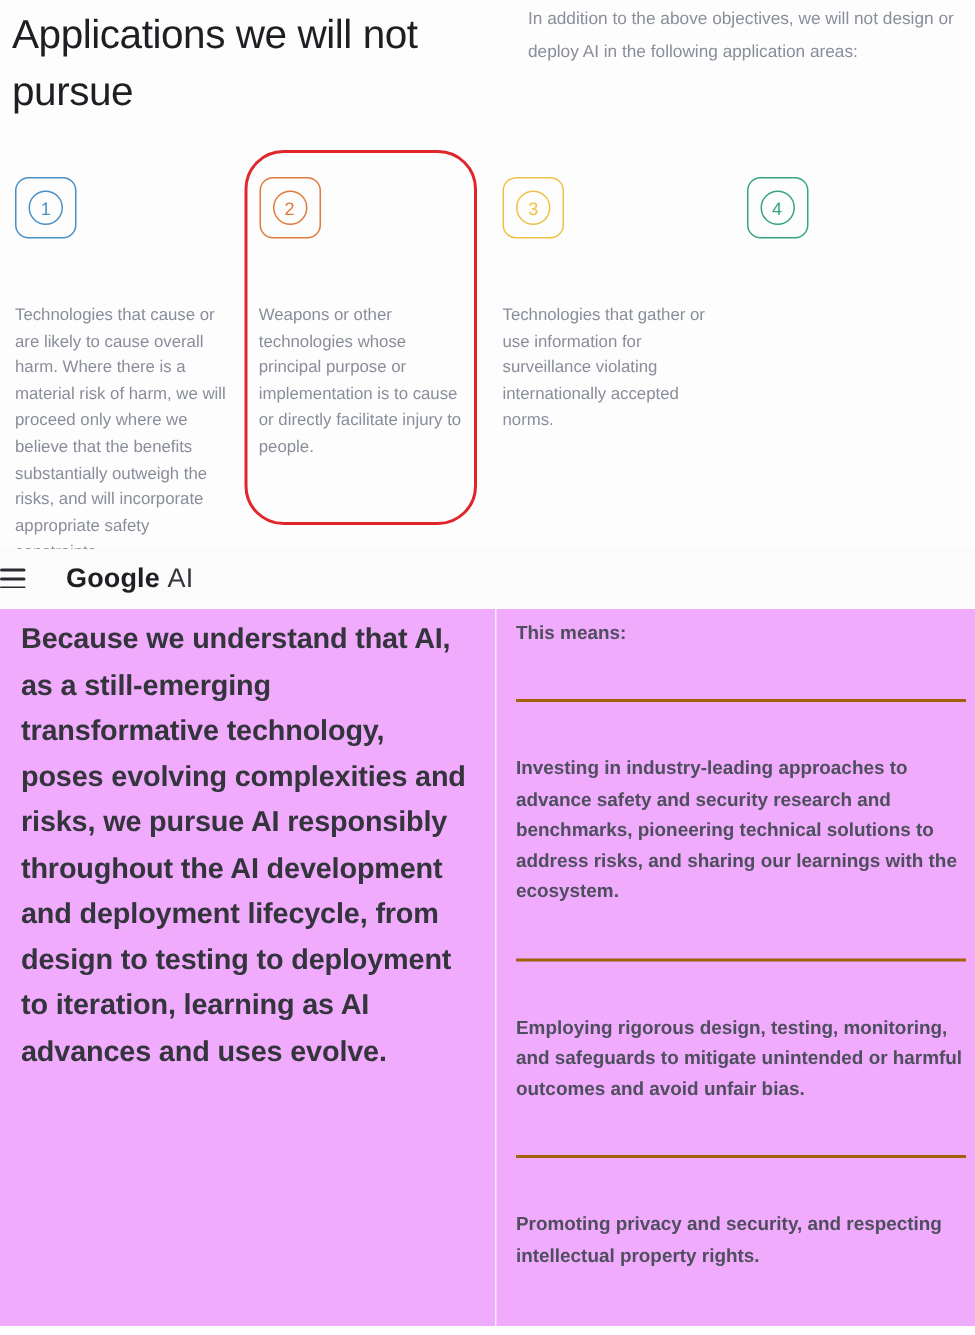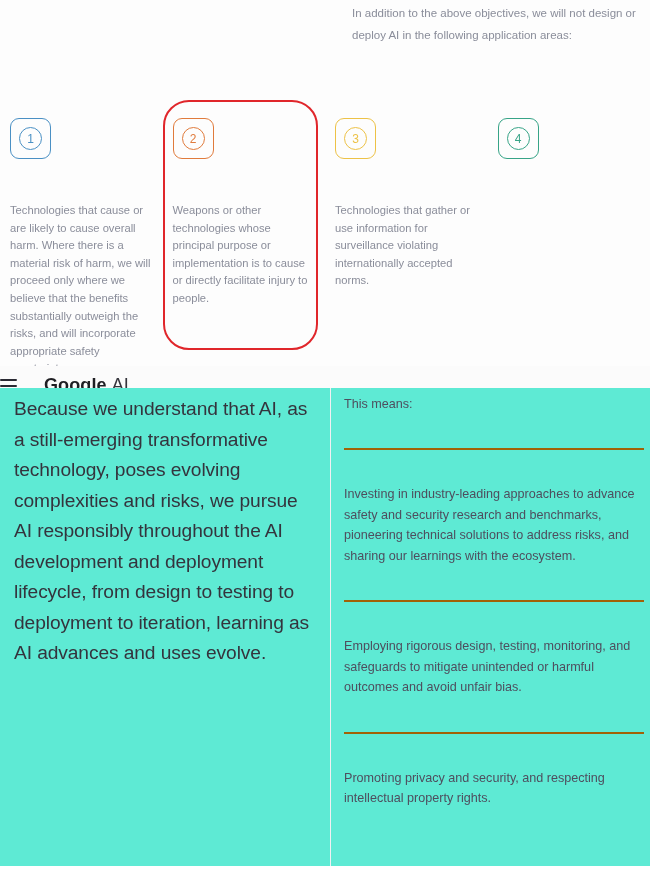--- a/index.html
+++ b/index.html
@@ -136,25 +136,26 @@
     color: #1f1f23;
     letter-spacing: 0.1px;
   }
   #brand .g-bold { font-weight: 700; }
   #brand .g-light { font-weight: 400; color: #35353c; }
 
   
   #bottom-panel {
     position: absolute;
     left: 0;
-    top: 388px;
+    top: 406px;
     width: 650px;
     height: 478px;
-    background: #5eead4;
+    background: #f0abfc;
     overflow: hidden;
+    font-weight: bold;
   }
   #bottom-divider-v {
     position: absolute;
     left: 330px;
     top: 0;
     width: 1px;
     height: 478px;
     background: #f0f0f2;
   }
   #lead-paragraph {
@@ -187,20 +188,21 @@
   .means-item.with-rule {
     border-top: 2px solid #a16207;
     margin-top: 34px;
   }
 </style>
 </head>
 <body>
 
 <div id="top-panel">
 
+  <div id="hero-title">Applications we will not pursue</div>
 
   <div id="intro-text">In addition to the above objectives, we will not design or deploy AI in the following application areas:</div>
 
   <div id="cards-row">
 
     <div class="card">
       <div class="card-icon" style="border-color: rgb(74, 144, 196); color: rgb(74, 144, 196);">
         <span class="num-circle">1</span>
       </div>
       <div class="card-body">Technologies that cause or are likely to cause overall harm. Where there is a material risk of harm, we will proceed only where we believe that the benefits substantially outweigh the risks, and will incorporate appropriate safety constraints.</div>

